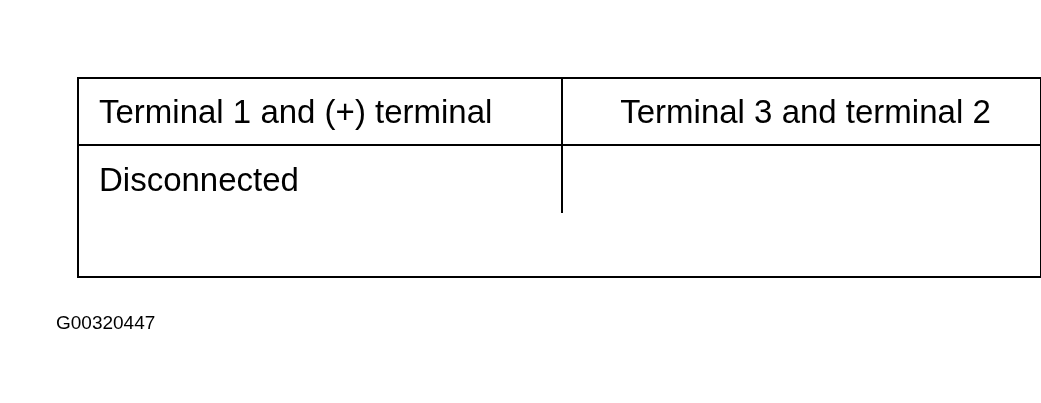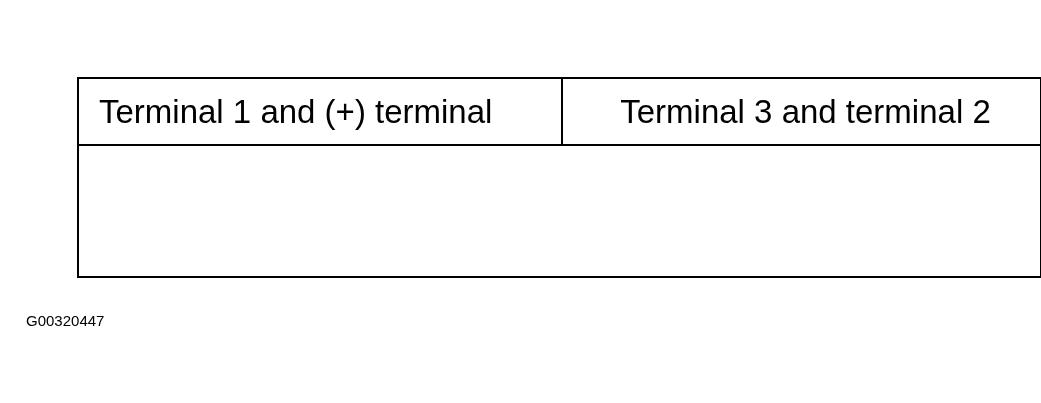--- a/index.html
+++ b/index.html
@@ -7,23 +7,24 @@
            font-family: "Liberation Sans", "DejaVu Sans", sans-serif; color: #000; }
     .tbl { position: absolute; left: 37px; top: 77px; width: 965px; height: 201px;
            border: 2px solid #000; box-sizing: border-box; display: grid;
            grid-template-columns: 484px 1fr; grid-template-rows: 67px 67px 1fr; margin-left: 40px; }
     .cell { box-sizing: border-box; display: flex; align-items: center;
             font-size: 33px; line-height: 1; white-space: nowrap; }
     .c-left { border-right: 2px solid #000; padding-left: 20px; }
     .c-right { padding-left: 20px; }
     .r1, .r2 { border-bottom: 2px solid #000; }
     .hdr-right { justify-content: center; padding-left: 8px; }
-    .fig-id { position: absolute; left: 26px; top: 312px; font-size: 15px; }
+    .fig-id { position: absolute; left: 56px; top: 312px; font-size: 19px; }
   </style>
 </head>
 <body>
 
 <div class="tbl">
   <div class="cell c-left r1">Terminal 1 and (+) terminal</div>
   <div class="cell c-right r1 hdr-right">Terminal 3 and terminal 2</div>
+  <div class="cell c-left">Disconnected</div>
 </div>
 
 <div class="fig-id">G00320447</div>
 
 </body></html>

